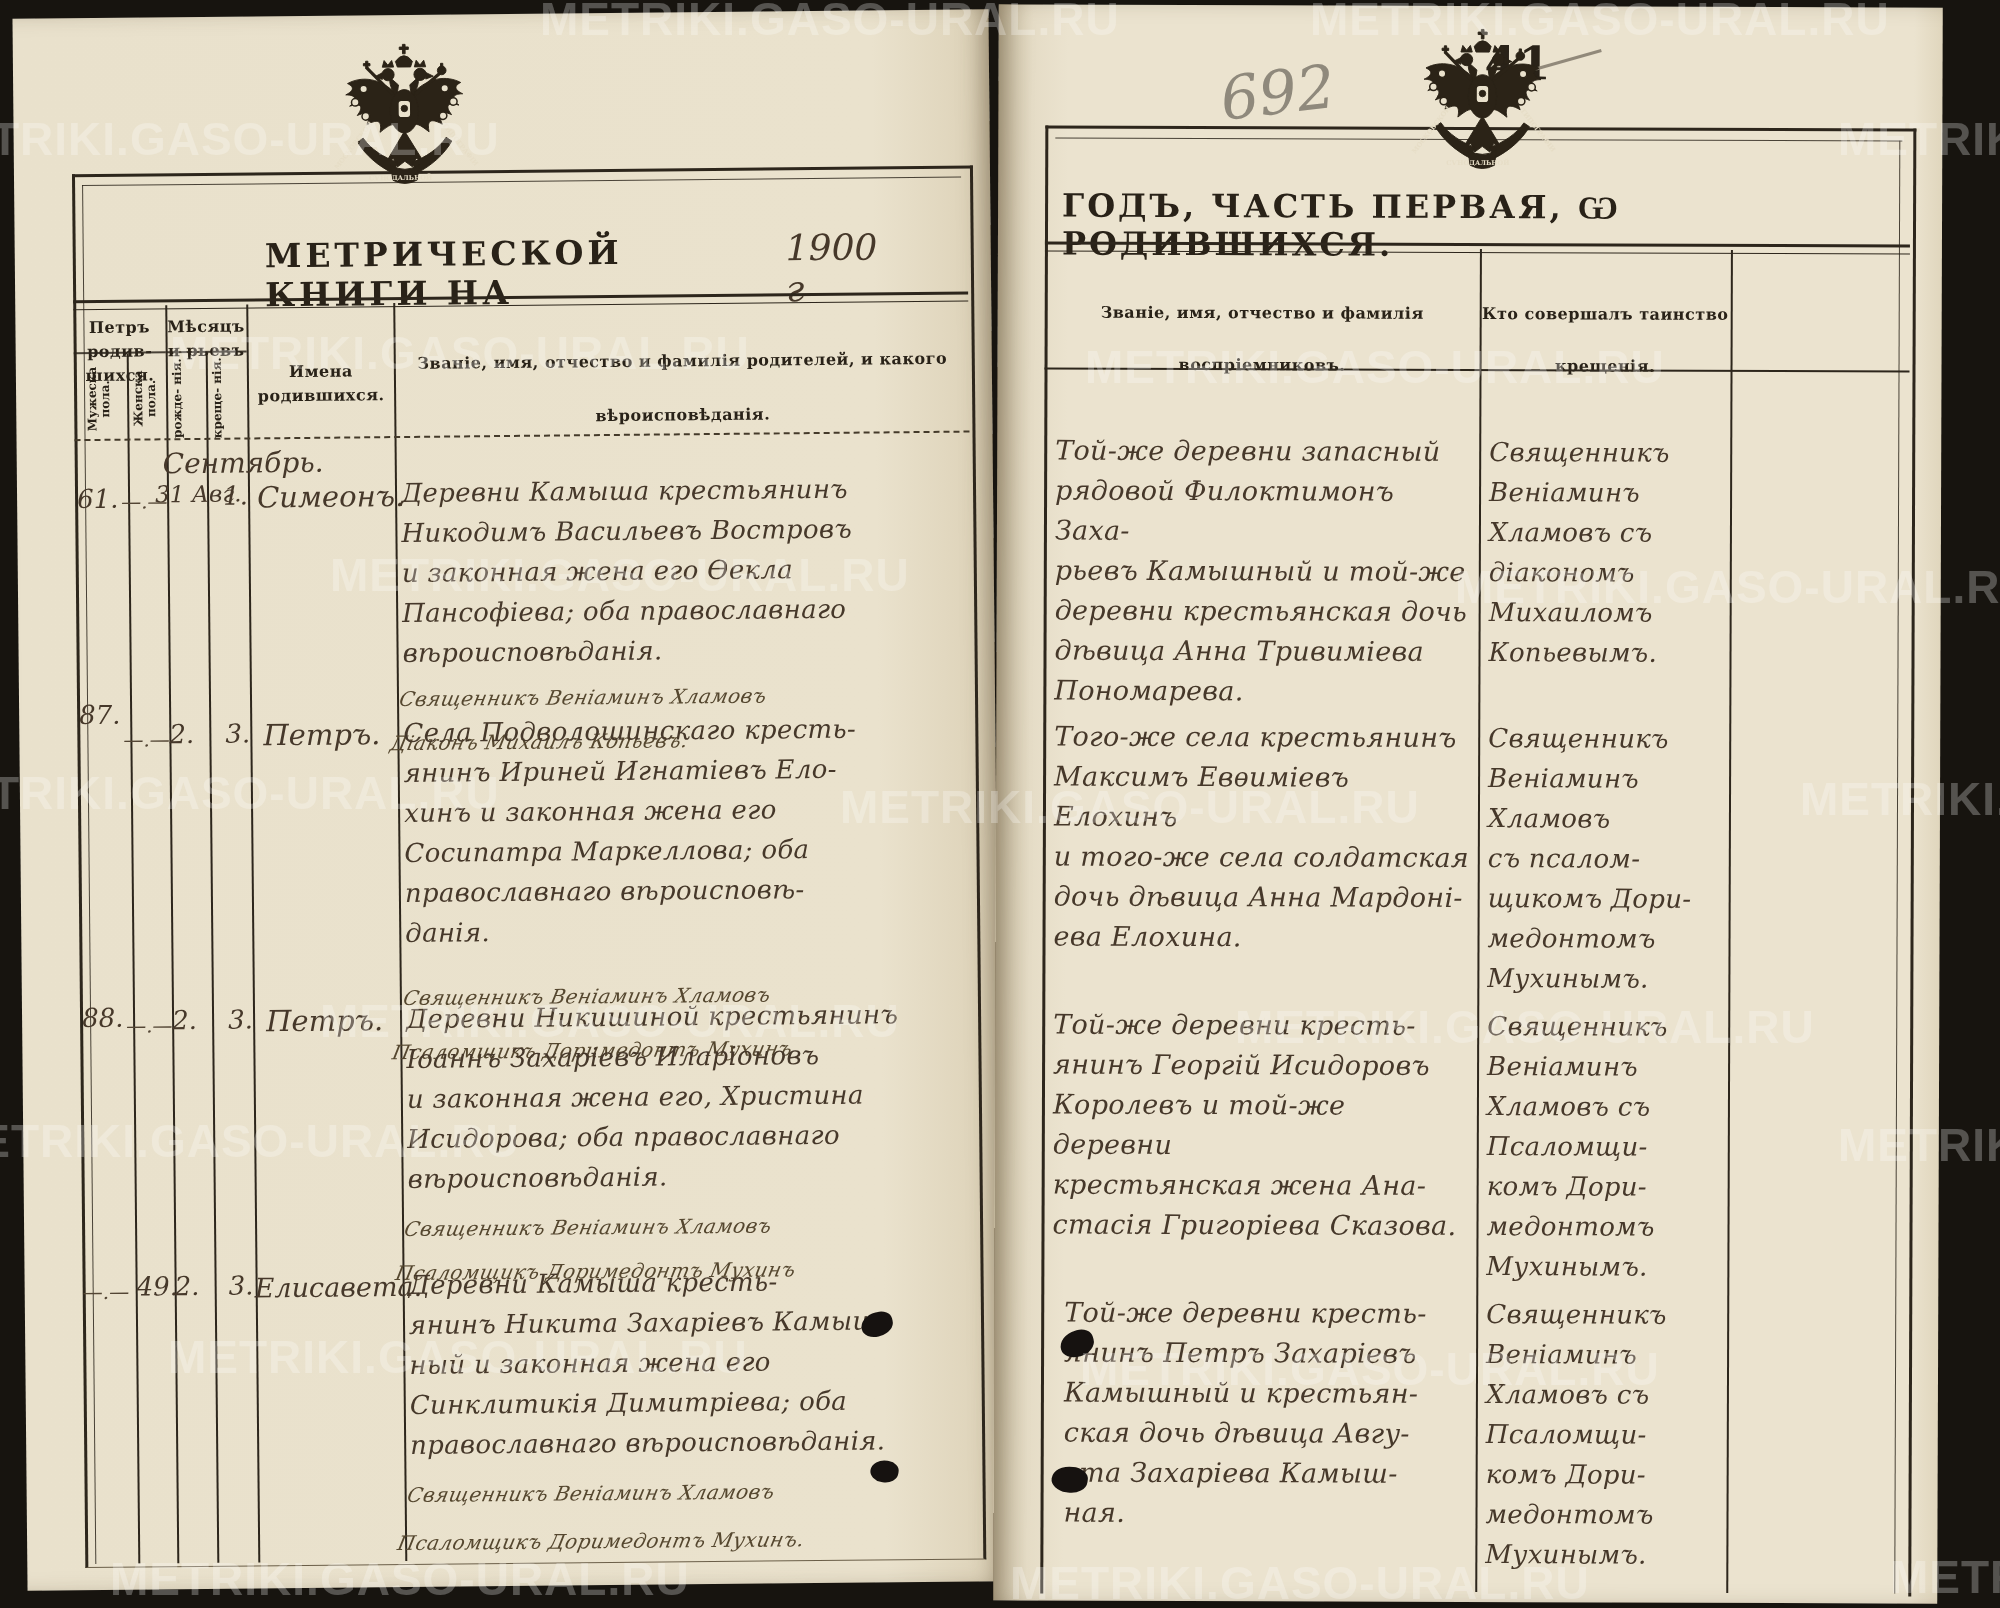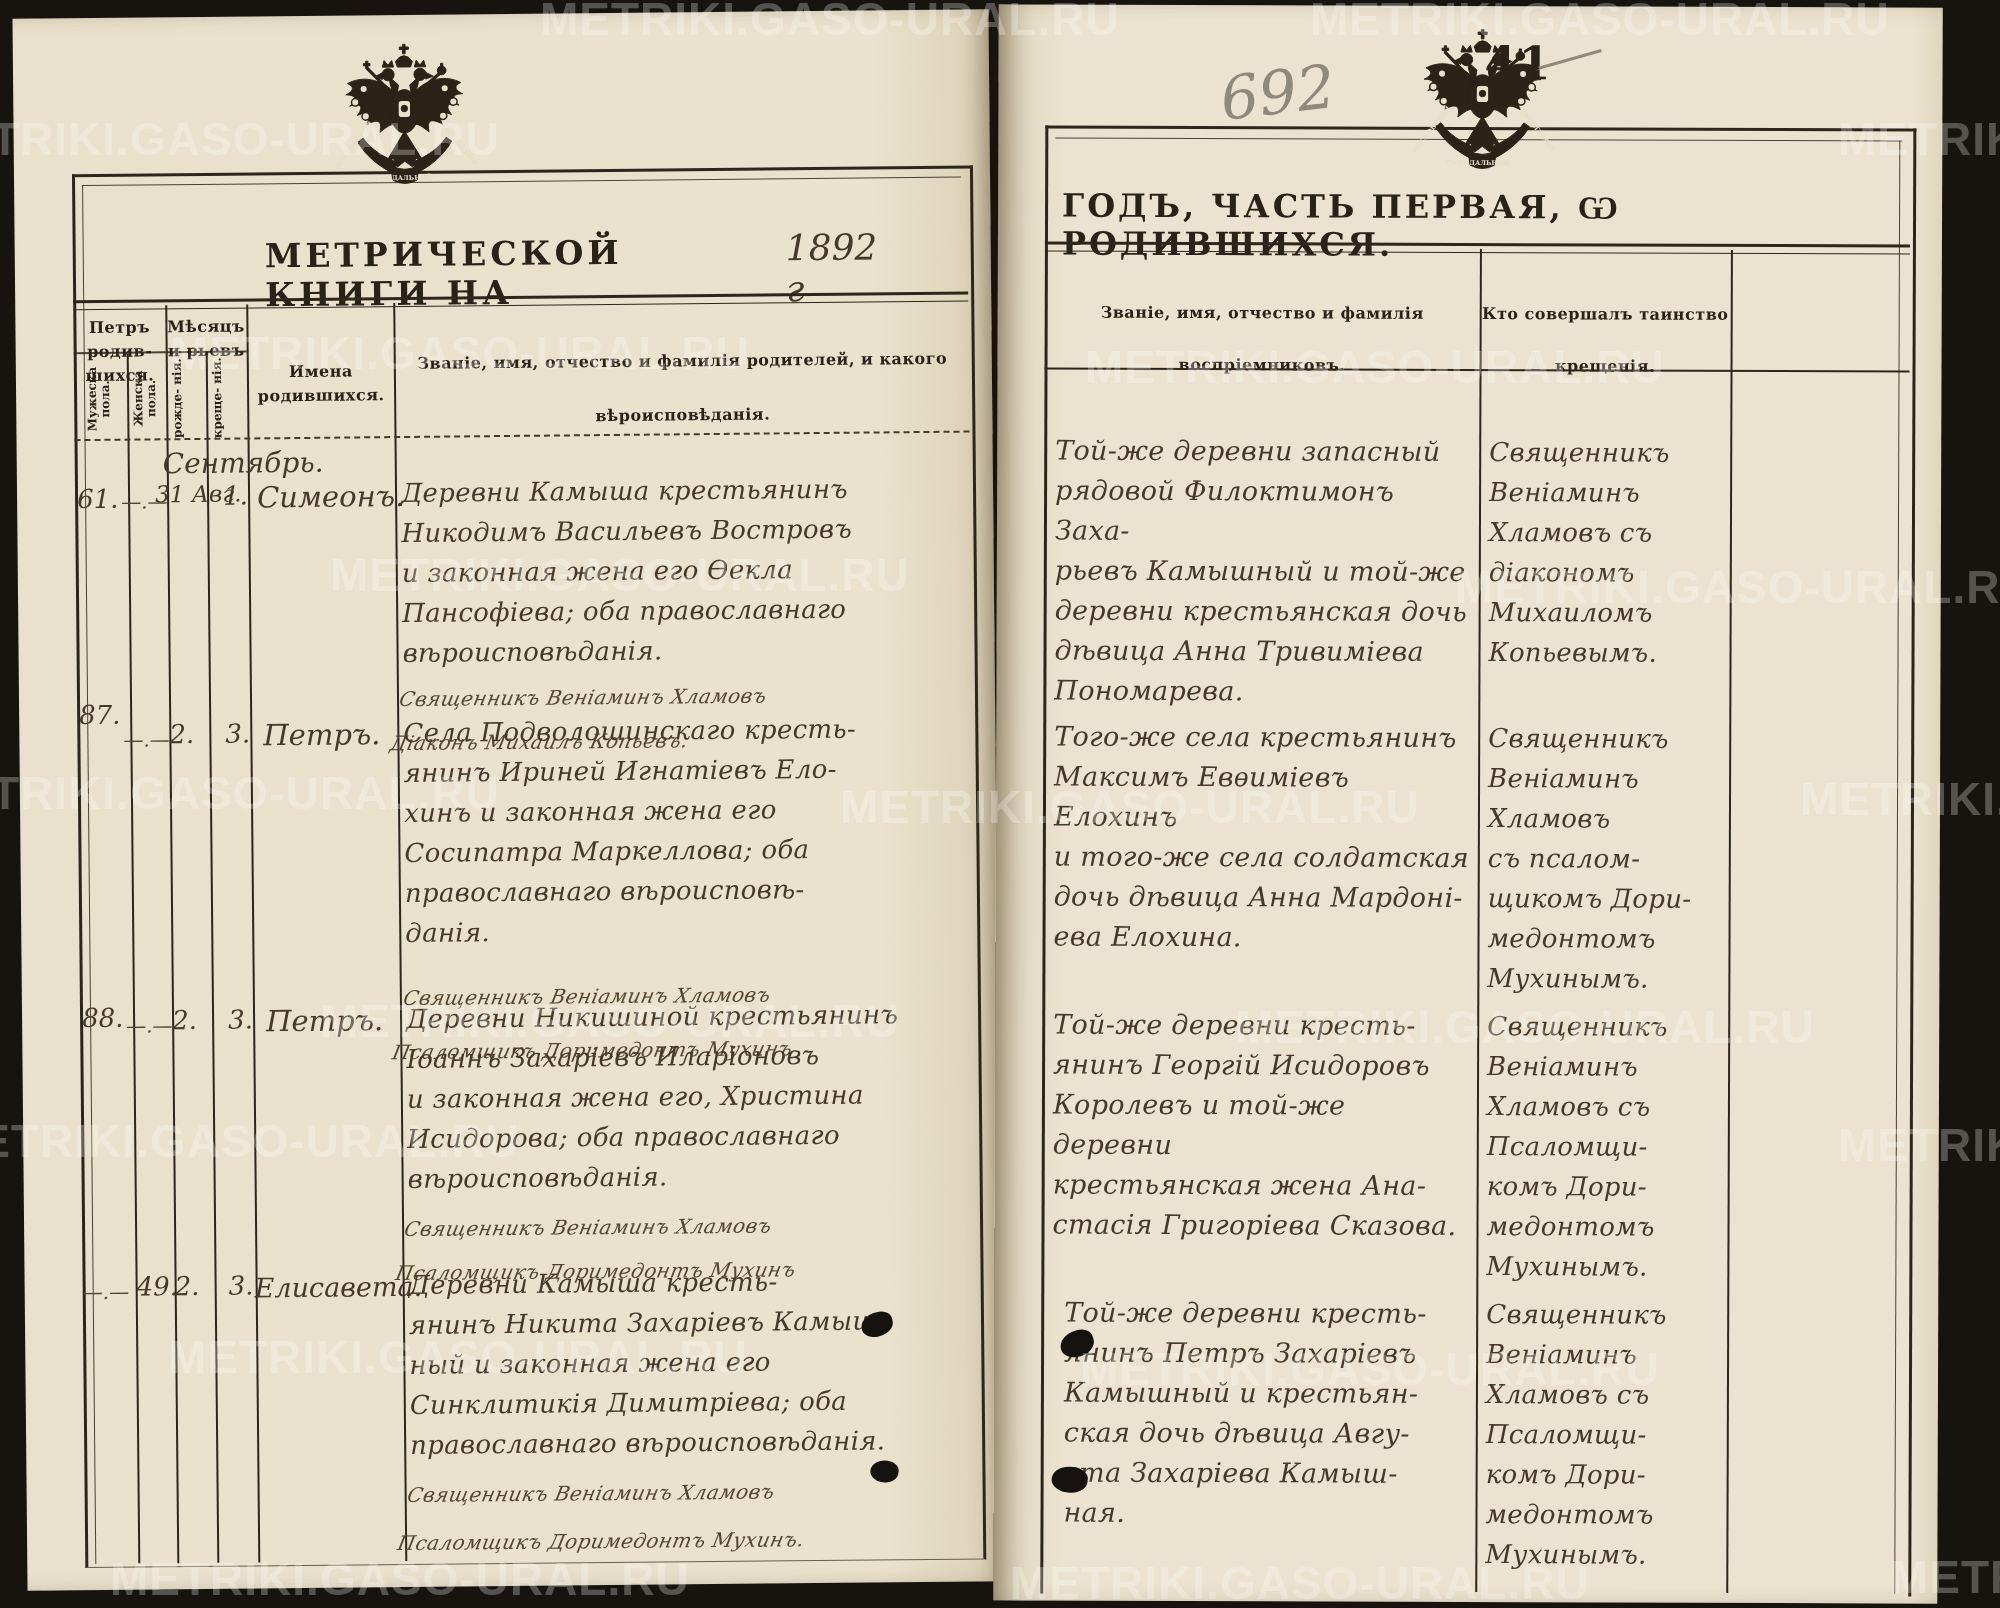--- a/index.html
+++ b/index.html
@@ -104,21 +104,21 @@
     <span class="ribbon-word" style="left:30px;top:133px;">СѴНОДАЛЬНОЙ</span>
     <span class="ribbon-word" style="right:-16px;top:100px;transform:rotate(52deg);">ТИПОГРАФІИ</span>
   </div>
 
   <div style="position:absolute;left:58px;top:156px;width:895px;height:1390px;border:3px solid #2d261c;border-bottom:1px solid #6a5e48;"></div>
   <div class="hline thin" style="left:68px;top:167px;width:879px;height:1px;"></div>
   <div class="vline thin" style="left:68px;top:167px;height:1379px;width:1px;"></div>
 
   <div class="title-row" style="left:250px;top:218px;width:620px;">
     <span class="printed lp-title">МЕТРИЧЕСКОЙ КНИГИ НА</span>
-    <span class="hand year" style="position:relative;">1892 г</span>
+    <span class="hand year" style="position:relative;">1900 г</span>
   </div>
 
   <div class="dbl" style="left:58px;top:282px;width:895px;"></div>
 
   <div class="vline" style="left:150px;top:288px;height:1258px;"></div>
   <div class="vline" style="left:231px;top:288px;height:1258px;"></div>
   <div class="vline" style="left:378px;top:288px;height:1258px;"></div>
   <div class="vline" style="left:111px;top:336px;height:1210px;width:1.6px;"></div>
   <div class="vline" style="left:190px;top:336px;height:1210px;width:1.6px;"></div>
 

